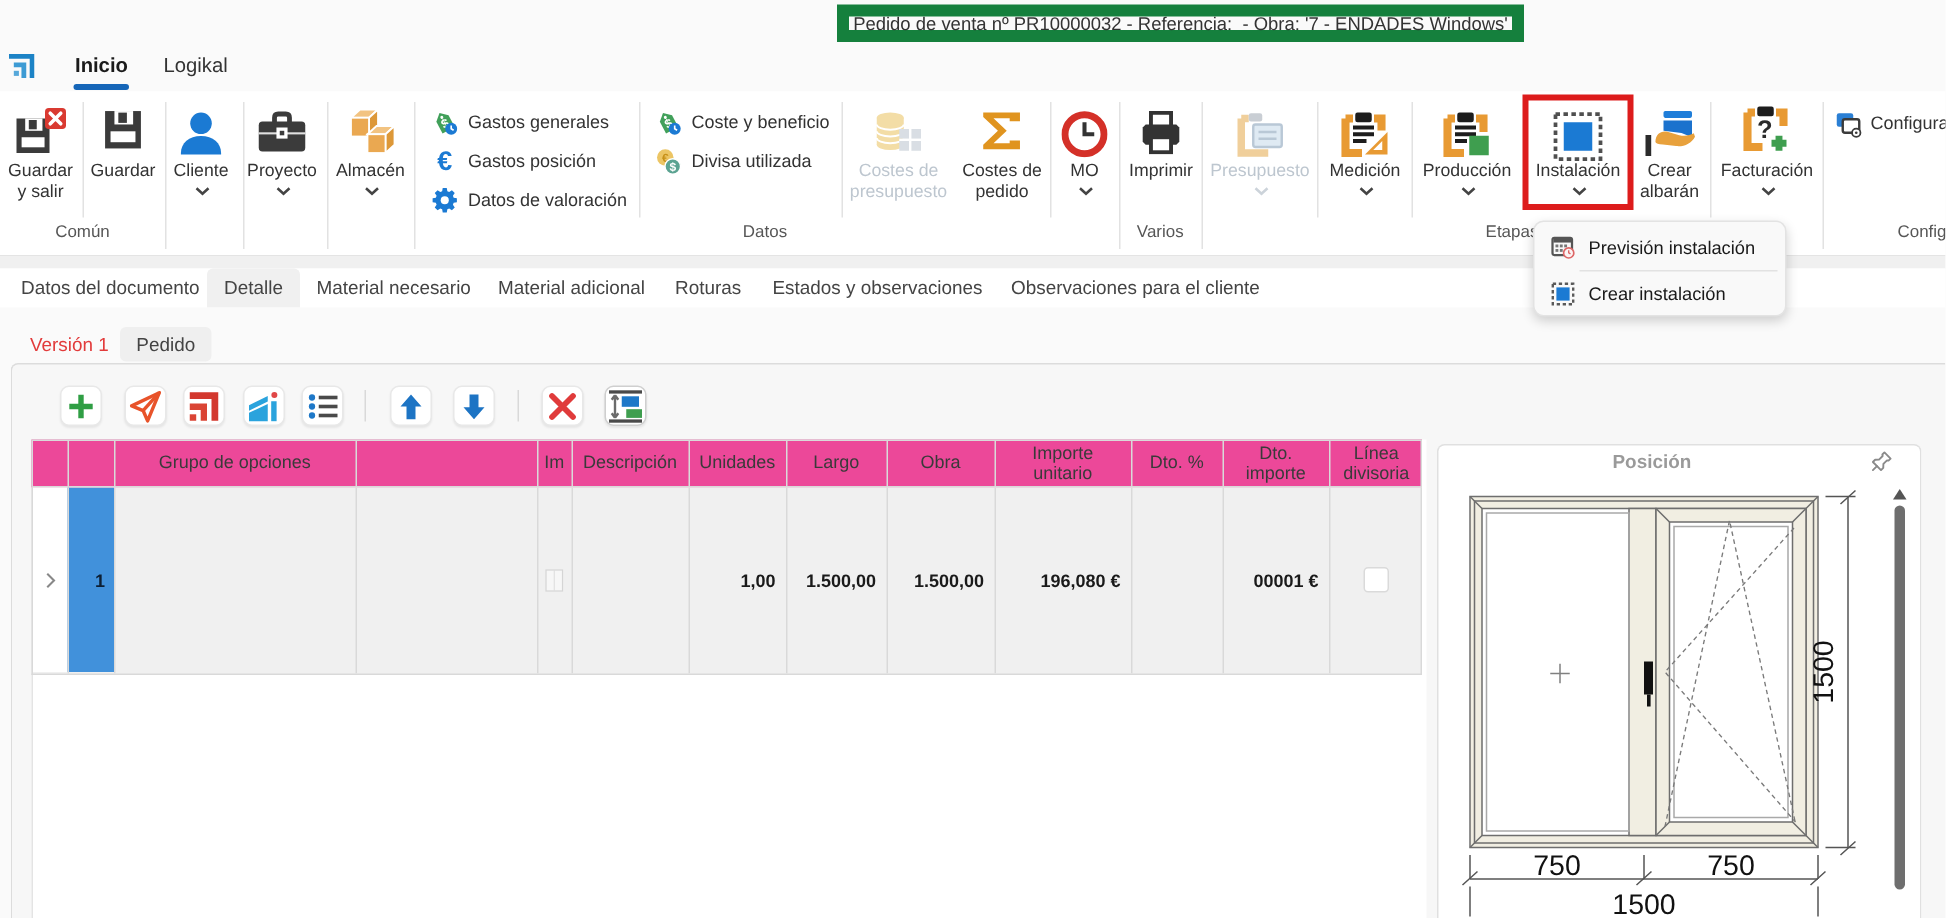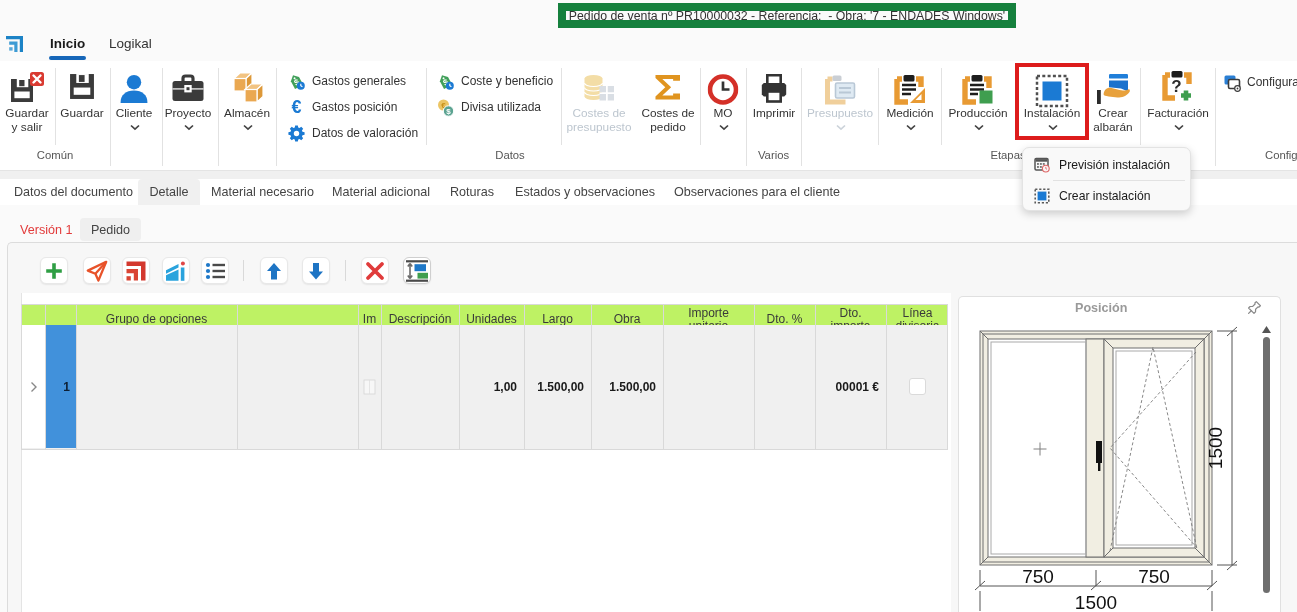--- a/index.html
+++ b/index.html
@@ -34,21 +34,21 @@
 #dtab-sel { left:138px; width:62px; background:#f0f0f0; border-radius:4px 4px 0 0; justify-content:center; }
 #below { left:0; top:205px; width:1297px; height:407px; background:#fafafa; }
 #vers { left:20px; top:223px; font-size:12.6px; color:#e23b3b; }
 #pedido { left:80px; top:218px; width:61px; height:23px; background:#efefef; border-radius:4px; display:flex; align-items:center; justify-content:center; font-size:12.6px; color:#444; }
 
 #panel { left:7px; top:242px; width:1290px; height:370px; background:#f7f7f7; border:1px solid #dcdcdc; border-right:none; border-bottom:none; border-radius:5px 0 0 0; }
 .tbtn { position:absolute; top:257px; width:28px; height:27px; background:#fff; border:1px solid #e8e8e8; border-radius:6px; box-shadow:0 1px 1.5px rgba(0,0,0,0.07); display:flex; align-items:center; justify-content:center; }
 .tsep { position:absolute; top:260px; width:1px; height:21px; background:#d9d9d9; }
 
 #grid { left:21px; top:293px; width:929px; height:157px; font-size:12px; color:#3a3a3a; }
-#ghead { position:absolute; left:0; top:11px; width:927px; height:32px; background:#bef264; border:1px solid #d9d9d9; }
+#ghead { position:absolute; left:0; top:0; width:927px; height:32px; background:#ec4899; border:1px solid #d9d9d9; }
 #grow { position:absolute; left:0; top:32px; width:927px; height:125px; background:#f0f0f0; border:1px solid #d9d9d9; border-top:none; overflow:hidden; }
 .hcell { position:absolute; top:0; height:30px; display:flex; align-items:center; justify-content:center; text-align:center; line-height:13.5px; }
 .vl { position:absolute; top:0; bottom:0; width:1px; background:#d9d9d9; }
 .rc { position:absolute; top:0; height:123px; display:flex; align-items:center; }
 .rc.num { justify-content:flex-end; padding-right:7px; font-weight:bold; color:#1a1a1a; }
 #cbx { display:block; width:17px; height:17px; background:#fff; border:1px solid #dadada; border-radius:3px; margin:auto; }
 #gwhite { left:21px; top:293px; width:930px; height:319px; background:#fff; border-left:1px solid #e4e4e4; }
 
 #pos { left:958px; top:296px; width:323px; height:316px; background:#fff; border:1px solid #e0e0e0; border-bottom:none; border-radius:5px 5px 0 0; }
 #pos-title { left:1075px; top:301px; font-size:12.6px; font-weight:bold; color:#9a9a9a; }
@@ -427,20 +427,21 @@
       <div class="rc" style="left:54px; width:161px"></div>
       <div class="rc" style="left:336px; width:23px">
           <svg width="13" height="16" viewBox="0 0 13 16" style="margin:auto" opacity="0.5">
             <rect x="1" y="1" width="11" height="14" fill="#fff" stroke="#bbb" stroke-width="0.8"></rect>
             <line x1="6.5" y1="1" x2="6.5" y2="15" stroke="#ccc" stroke-width="0.7"></line>
           </svg>
         </div>
       <div class="rc num" style="left:437px; width:65px">1,00</div>
       <div class="rc num" style="left:502px; width:67px">1.500,00</div>
       <div class="rc num" style="left:569px; width:72px">1.500,00</div>
+      <div class="rc num" style="left:641px; width:91px">196,080 €</div>
       <div class="rc num" style="left:793px; width:71px">00001 €</div>
       <div class="rc" style="left:864px; width:63px">
           <span id="cbx"></span>
         </div>
       <div class="vl" style="left:23px"></div>
         <div class="vl" style="left:54px"></div>
         <div class="vl" style="left:215px"></div>
         <div class="vl" style="left:336px"></div>
         <div class="vl" style="left:359px"></div>
         <div class="vl" style="left:437px"></div>

